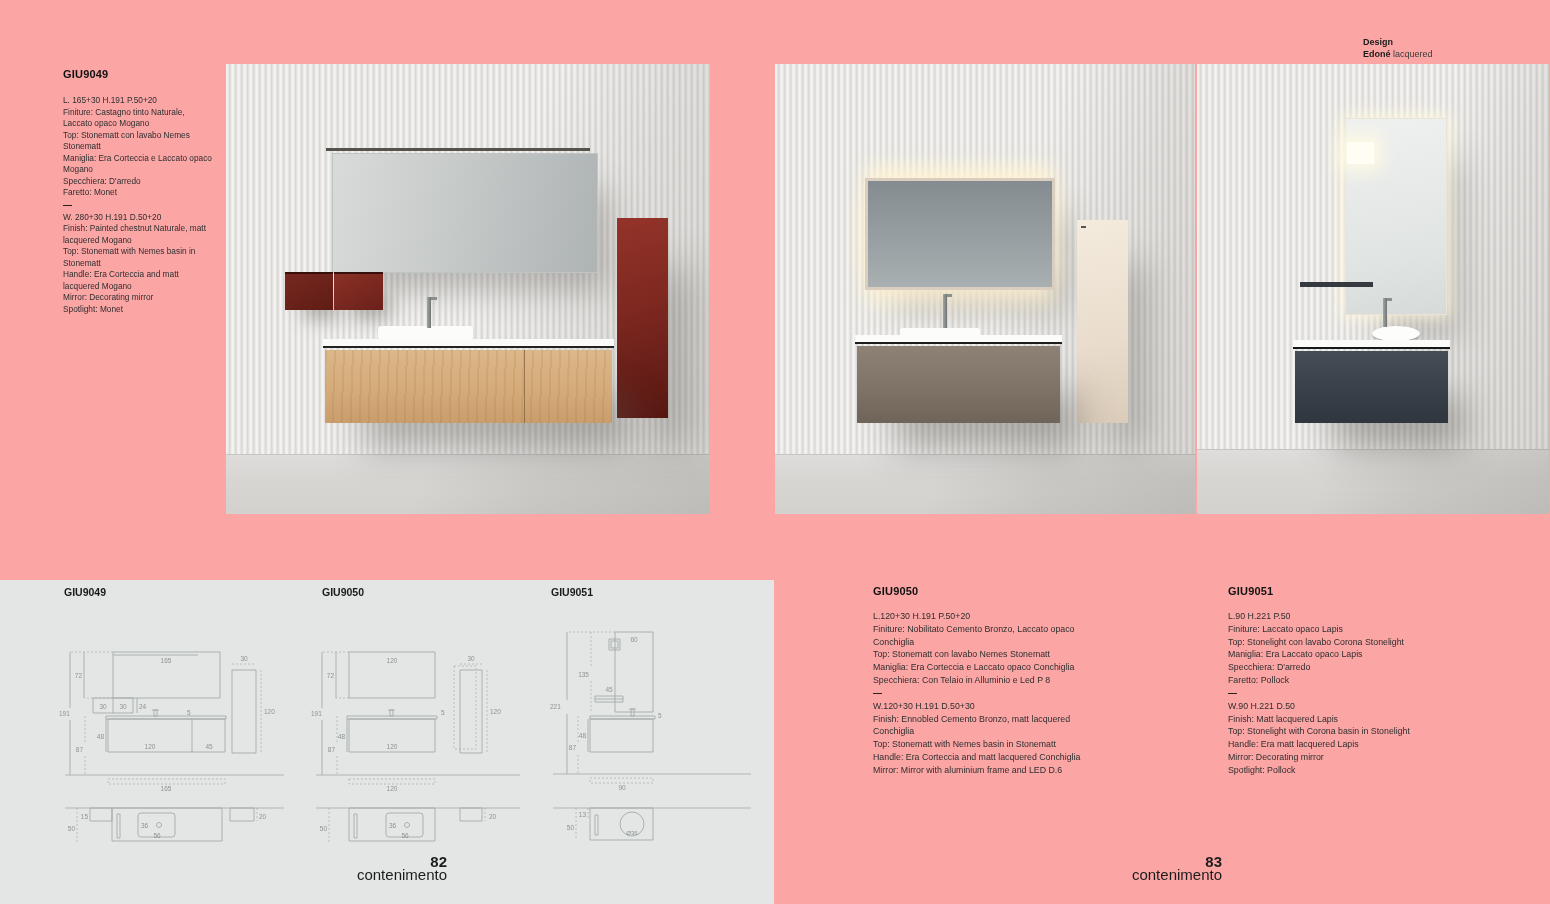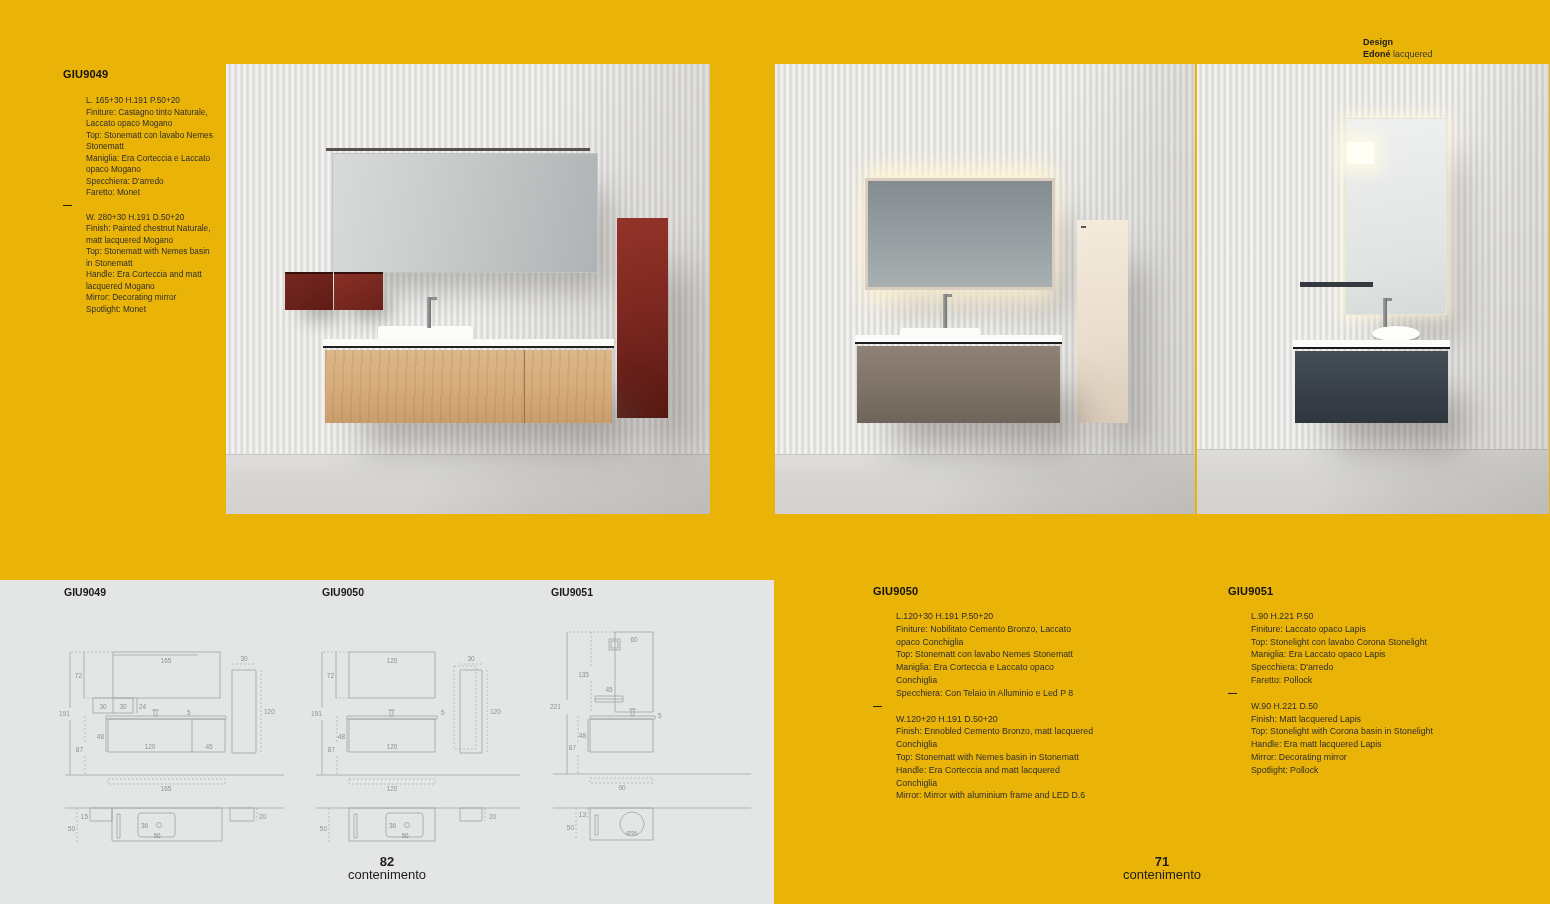--- a/index.html
+++ b/index.html
@@ -1,27 +1,27 @@
 <!DOCTYPE html>
 <html><head>
 <meta charset="utf-8">
 <style>
   * { margin:0; padding:0; box-sizing:border-box; }
   html,body { background:#ffffff; }
   body { font-family:"Liberation Sans", sans-serif; }
-  .canvas { position:relative; width:1550px; height:904px; background:#eab308; overflow:hidden; }
+  .canvas { position:relative; width:1550px; height:904px; background:#fca5a5; overflow:hidden; }
 
   
   .design-credit { position:absolute; left:1363px; top:37px; font-size:9px; line-height:11.5px; color:#1c1c1c; }
   .design-credit .b { font-weight:bold; }
   .design-credit .sub span:last-child { font-weight:normal; color:#3a3a3a; }
 
   
   .spec h3 { font-size:11px; font-weight:bold; color:#111; letter-spacing:.2px; }
-  .spec .lines { white-space:pre-line; color:#2e2e2e;margin-left:23px; }
+  .spec .lines { white-space:pre-line; color:#2e2e2e; }
   .spec .dash { font-weight:bold; color:#111; line-height:8px; margin:2px 0 3px 0; font-size:9px; }
   .spec-9049 { position:absolute; left:63px; top:68px; width:150px; }
   .spec-9049 h3 { margin-bottom:15px; }
   .spec-9049 .lines { font-size:8.3px; line-height:11.5px; }
   .spec-right { position:absolute; top:585px; width:222px; }
   .spec-right h3 { margin-bottom:13px; }
   .spec-right .lines { font-size:8.8px; line-height:12.8px; }
   .spec-9050 { left:873px; }
   .spec-9051 { left:1228px; width:215px; }
 
@@ -118,22 +118,22 @@
   svg.tech { position:absolute; left:0; top:0; overflow:visible; }
   svg.tech * { vector-effect:non-scaling-stroke; }
   svg.tech rect, svg.tech line, svg.tech circle, svg.tech path
     { fill:none; stroke:#a4aaa9; stroke-width:0.9; }
   svg.tech .dash { stroke-dasharray:2 2; stroke-width:0.8; stroke:#adb3b2; }
   svg.tech .floorline { stroke:#b0b5b4; stroke-width:1.1; }
   svg.tech text { fill:#8d9392; font-size:6.5px; stroke:none;
     font-family:"Liberation Sans", sans-serif; }
 
   
-  .footer { position:absolute; top:855px; width:120px; text-align:center;
-    font-size:13px; line-height:13px; color:#1c1c1c; }
+  .footer { position:absolute; top:855px; width:120px; text-align:right;
+    font-size:15px; line-height:13px; color:#1c1c1c; }
   .footer .num { font-weight:bold; }
   .footer-left  { left:327px; }
   .footer-right { left:1102px; }
 </style>
 </head>
 <body>
 
 <div class="canvas">
 
   <div class="design-credit">
@@ -357,21 +357,21 @@
   </div>
 
   <section class="spec spec-right spec-9050">
     <h3>GIU9050</h3>
     <p class="lines">L.120+30 H.191 P.50+20
 Finiture: Nobilitato Cemento Bronzo, Laccato opaco Conchiglia
 Top: Stonematt con lavabo Nemes Stonematt
 Maniglia: Era Corteccia e Laccato opaco Conchiglia
 Specchiera: Con Telaio in Alluminio e Led P 8</p>
     <p class="dash">—</p>
-    <p class="lines">W.120+20 H.191 D.50+20
+    <p class="lines">W.120+30 H.191 D.50+30
 Finish: Ennobled Cemento Bronzo, matt lacquered Conchiglia
 Top: Stonematt with Nemes basin in Stonematt
 Handle: Era Corteccia and matt lacquered Conchiglia
 Mirror: Mirror with aluminium frame and LED D.6</p>
   </section>
 
   <section class="spec spec-right spec-9051">
     <h3>GIU9051</h3>
     <p class="lines">L.90 H.221 P.50
 Finiture: Laccato opaco Lapis
@@ -386,17 +386,17 @@
 Handle: Era matt lacquered Lapis
 Mirror: Decorating mirror
 Spotlight: Pollock</p>
   </section>
 
   <div class="footer footer-left">
     <div class="num">82</div>
     <div>contenimento</div>
   </div>
   <div class="footer footer-right">
-    <div class="num">71</div>
+    <div class="num">83</div>
     <div>contenimento</div>
   </div>
 
 </div>
 
 </body></html>

